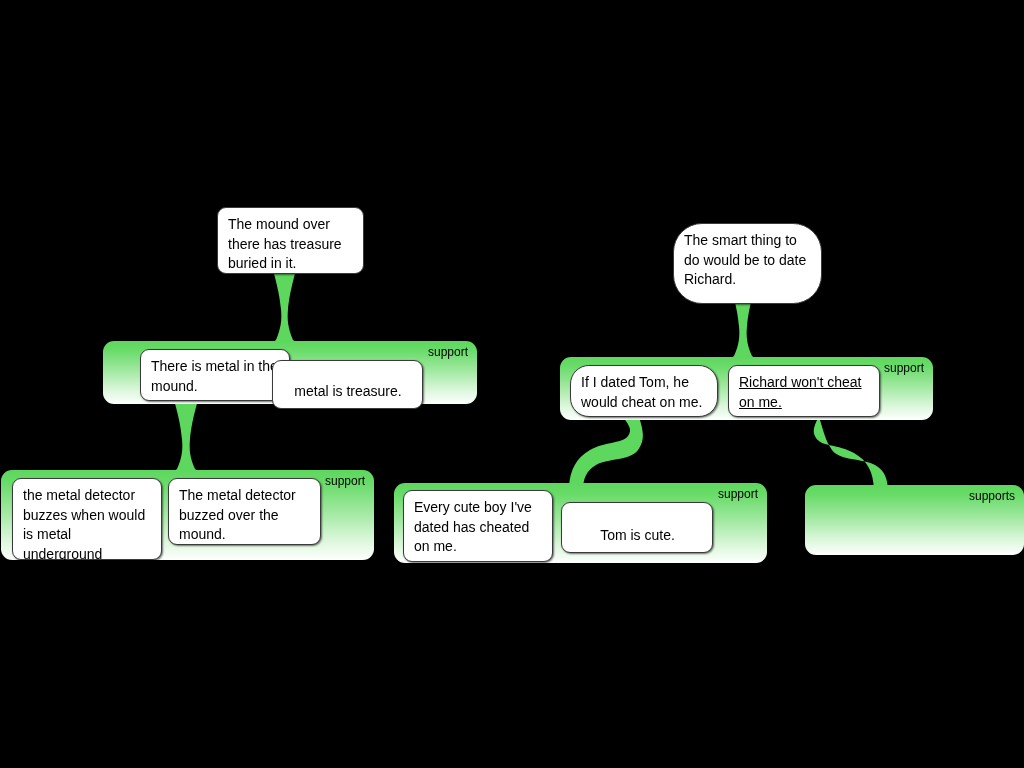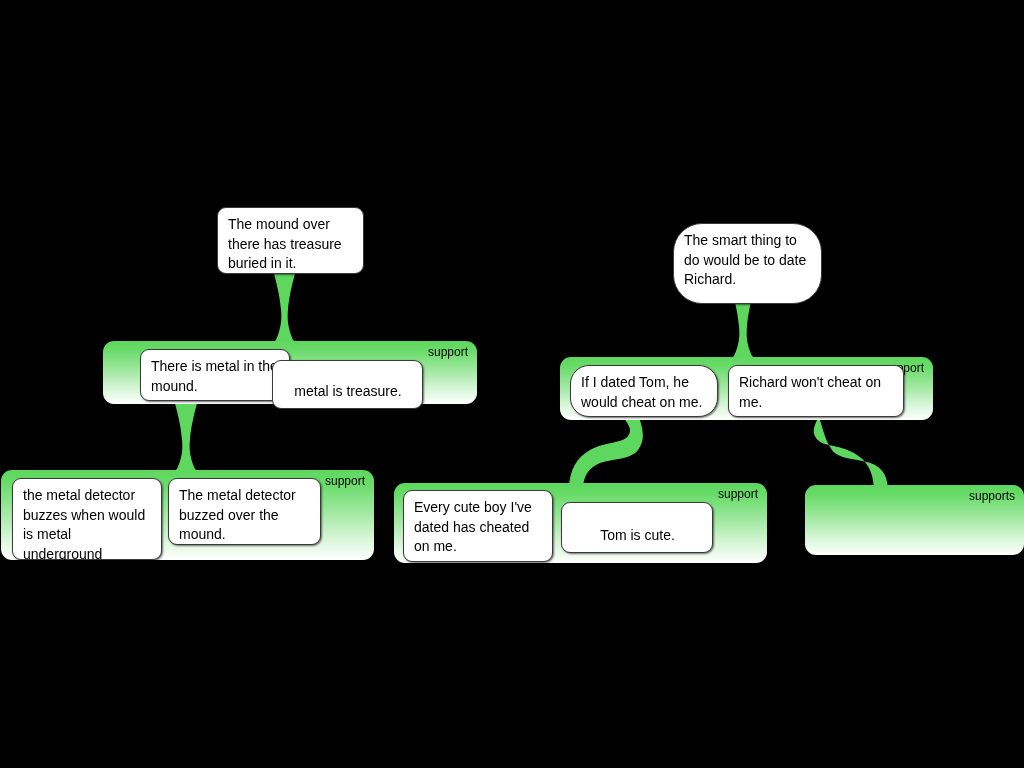--- a/index.html
+++ b/index.html
@@ -149,21 +149,21 @@
   <div class="box" style="left:673px; top:223px; width:149px; height:81px;border-radius:29px;">
     <span>The smart thing to do would be to date Richard.</span>
   </div>
 
   <div class="group" style="left:560px; top:357px; width:373px; height:63px;">
     <span class="group-label">support</span>
   </div>
   <div class="box" style="left:570px; top:365px; width:148px; height:52px;border-radius:19px;">
     <span>If I dated Tom, he would cheat on me.</span>
   </div>
-  <div class="box" style="left:728px; top:365px; width:176px; height:52px;">
+  <div class="box" style="left:728px; top:365px; width:152px; height:52px;text-decoration:underline;">
     <span>Richard won't cheat on me.</span>
   </div>
 
   <div class="group" style="left:394px; top:483px; width:373px; height:80px;">
     <span class="group-label">support</span>
   </div>
   <div class="box vcenter hcenter" style="left:561px; top:494px; width:152px; height:51px;">
     <span>Tom is cute.</span>
   </div>
   <div class="box" style="left:403px; top:490px; width:150px; height:72px;">

